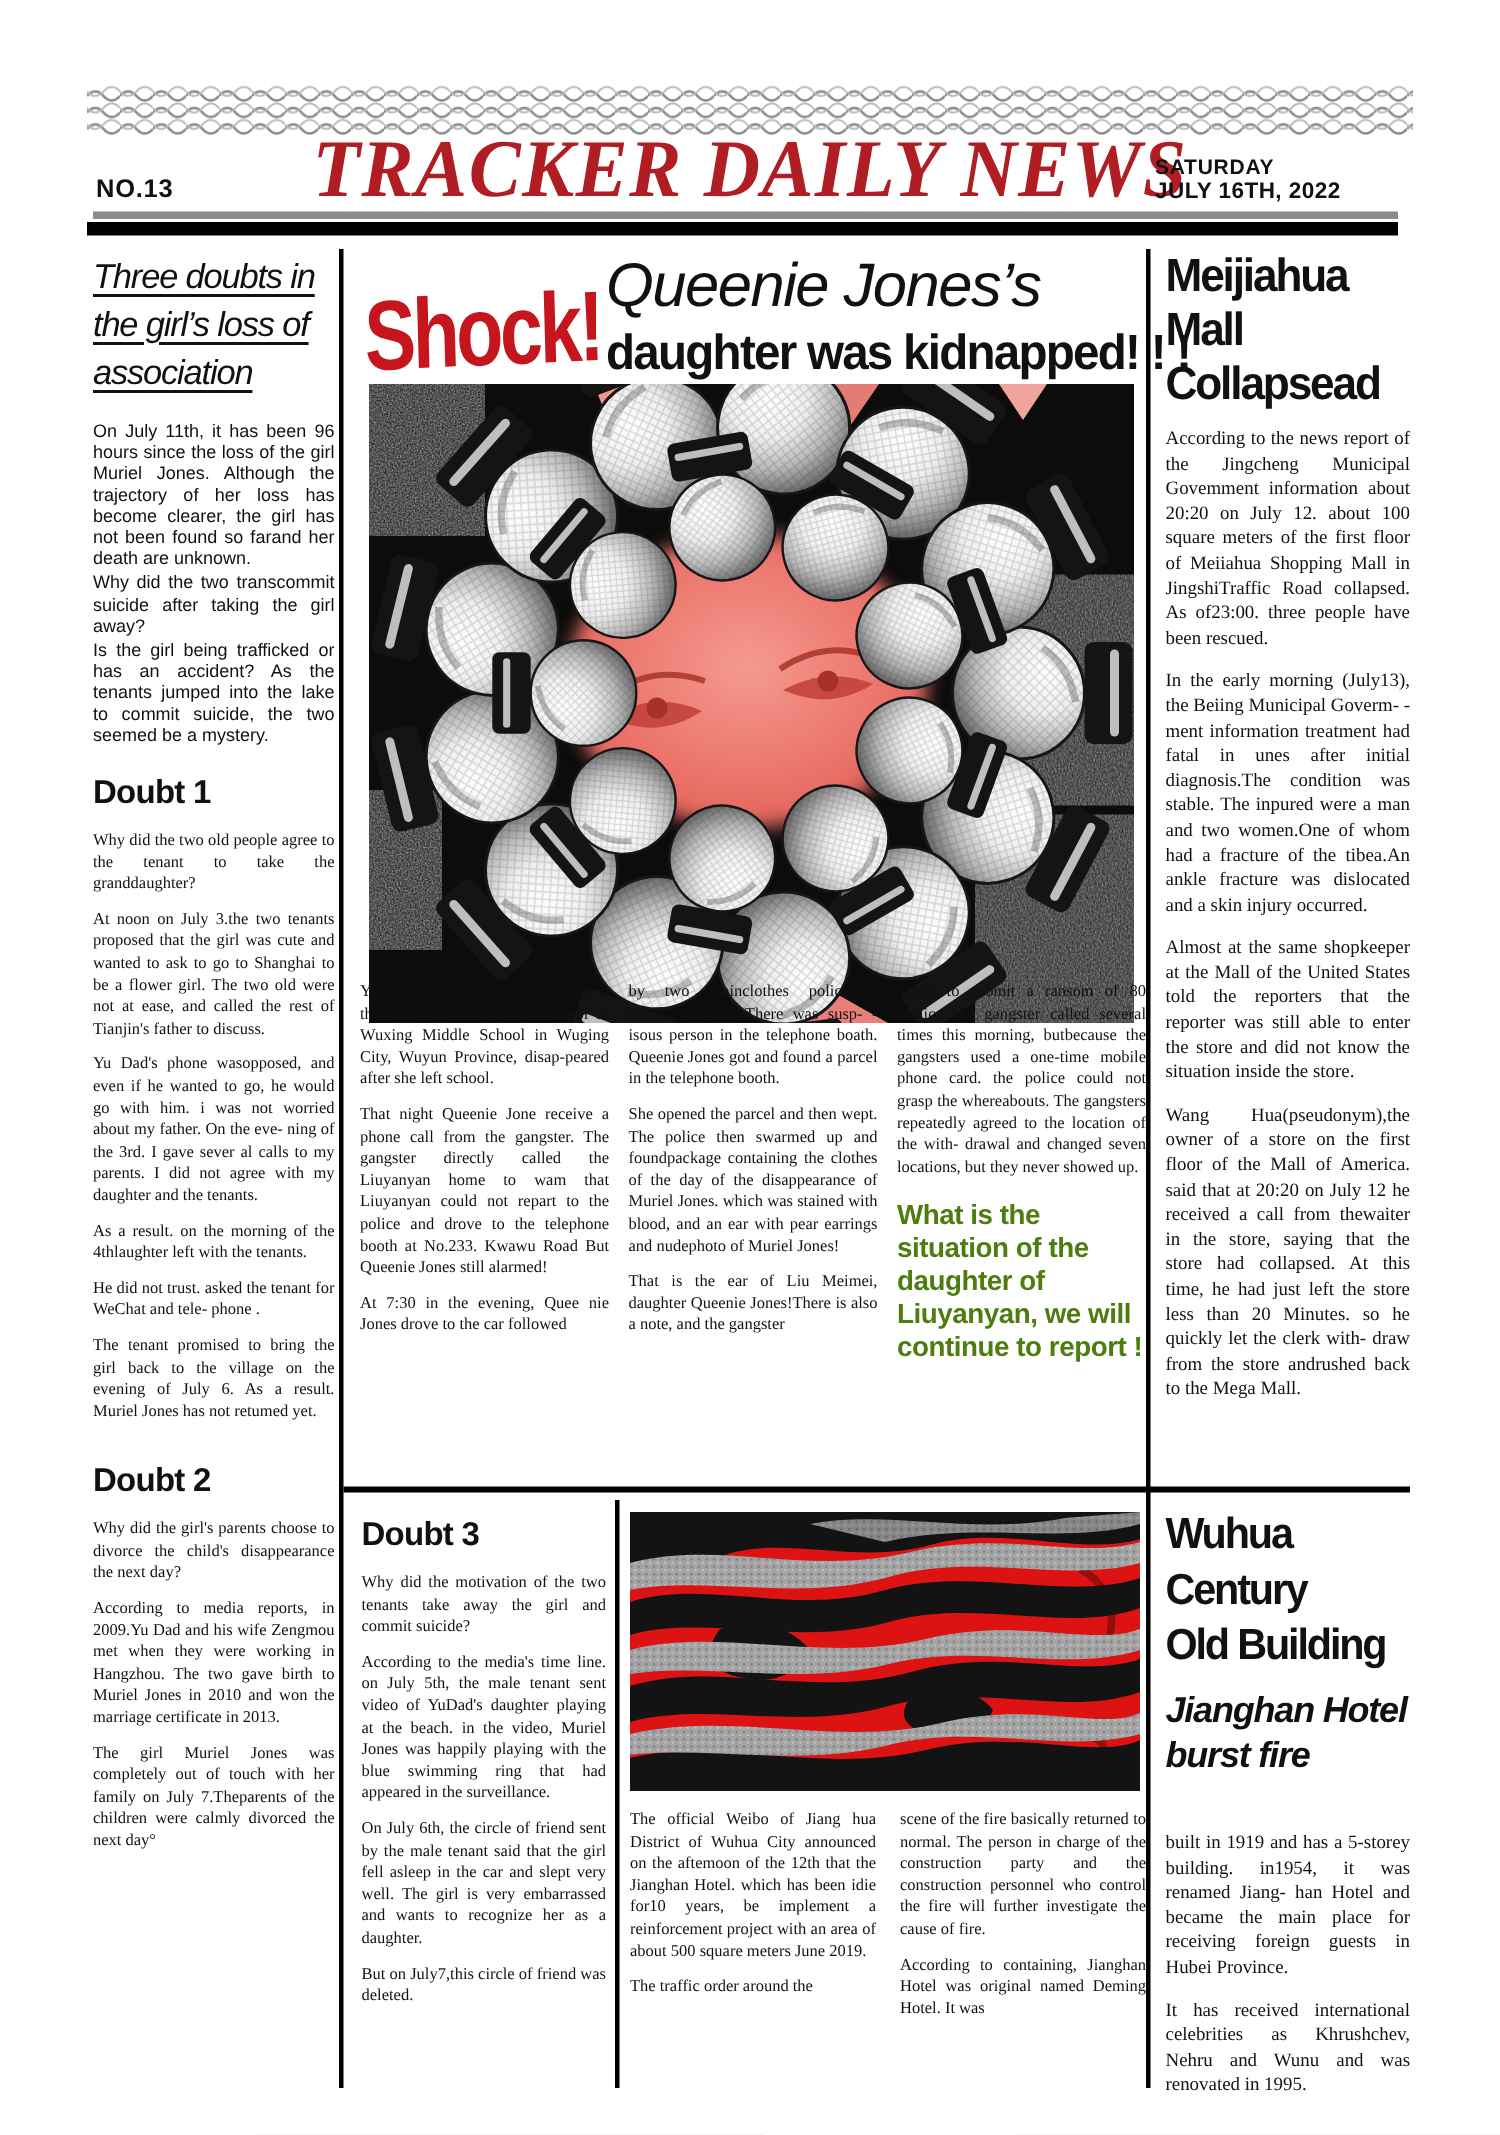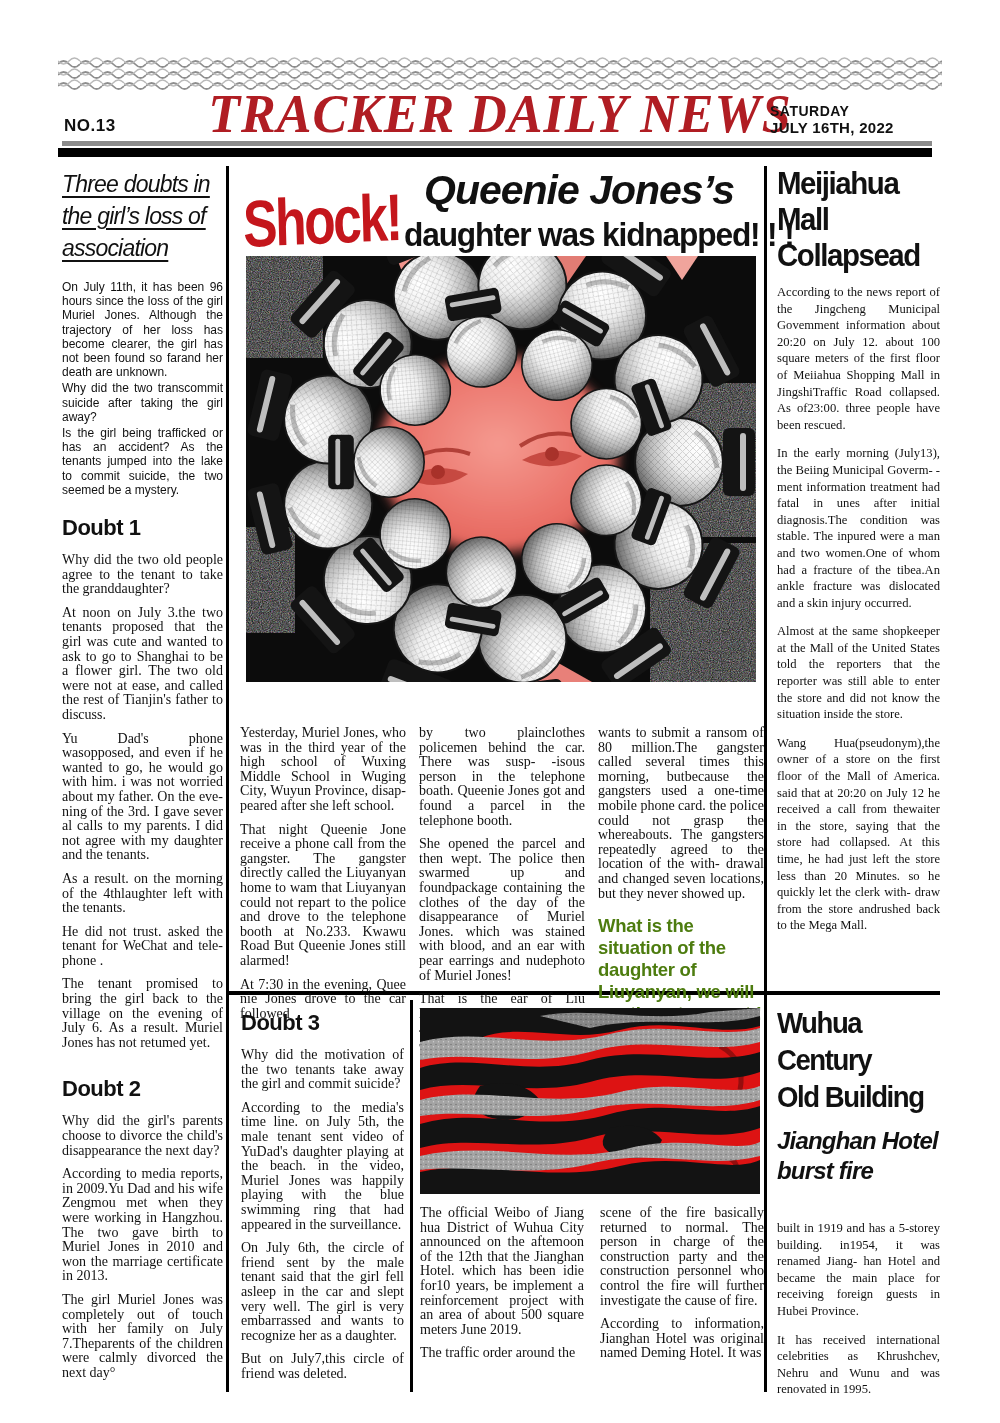--- a/index.html
+++ b/index.html
@@ -22,46 +22,46 @@
   .bar-black{left:58px;top:148px;width:874px;height:9px;background:#000;}
 
   
   .vrule{background:#000;width:3px;}
   .vr1{left:226px;top:166px;height:1226px;}
   .vr2{left:764px;top:166px;height:1226px;}
   .vr3{left:410px;top:1000px;height:392px;}
   .hrule{left:229px;top:991px;width:711px;height:4px;background:#000;}
 
   
-  .serif-p{font-size:14px;line-height:14.6px;text-align:justify;margin:0 0 9px 0;}
+  .serif-p{font-size:11px;line-height:14.6px;text-align:justify;margin:0 0 9px 0;}
   .serif-p2{font-size:12.6px;line-height:16.6px;text-align:justify;margin:0 0 12px 0;}
   .doubt-title{font-family:"Liberation Sans","DejaVu Sans",sans-serif;font-weight:bold;
      font-size:22px;letter-spacing:-.5px;margin:0 0 12px 0;}
 
   
   .left-col{left:62px;top:168px;width:161px;}
   .left-headline{font-family:"Liberation Sans","DejaVu Sans",sans-serif;font-weight:normal;
      font-style:italic;font-size:23px;line-height:32px;letter-spacing:-.8px;
      text-decoration:underline;text-decoration-thickness:2px;text-underline-offset:4px;
      margin:0 0 16px 0;}
   .left-intro p{font-family:"Liberation Sans","DejaVu Sans",sans-serif;font-weight:normal;
      font-size:12px;line-height:14.2px;text-align:justify;margin:0 0 2px 0;}
   .d1-block{margin-top:18px;}
   .d2-block{margin-top:26px;}
 
   
   .shock{left:242px;top:186px;width:170px;color:#c4161c;
      font-family:"Liberation Sans","DejaVu Sans",sans-serif;font-weight:bold;font-size:66px;
      letter-spacing:-3px;transform:scaleX(.78) rotate(-2deg);transform-origin:left top;white-space:nowrap;}
   .main-hl{left:404px;top:167px;width:360px;font-family:"Liberation Sans","DejaVu Sans",sans-serif;}
-  .main-hl .l1{font-weight:bold;font-style:italic;font-size:41px;letter-spacing:-1px;white-space:nowrap;margin-left:20px;}
+  .main-hl .l1{font-weight:normal;font-style:italic;font-size:41px;letter-spacing:-1px;white-space:nowrap;}
   .main-hl .l2{font-weight:bold;font-size:33px;letter-spacing:-1.2px;transform:scaleX(.96);
      transform-origin:left top;white-space:nowrap;margin-top:2px;}
   .main-image{left:246px;top:256px;width:510px;height:426px;}
-  .main-cols{left:240px;top:726px;width:524px;display:flex;gap:13px;}
+  .main-cols{left:240px;top:654px;width:524px;display:flex;gap:13px;}
   .main-cols .col{width:166px;}
   .conclusion{font-family:"Liberation Sans","DejaVu Sans",sans-serif;font-weight:bold;
      font-size:18.5px;line-height:22px;letter-spacing:-.3px;margin-top:14px;}
 
   
   .right-col{left:777px;top:166px;width:163px;}
   .condensed-hl{font-family:"Liberation Sans","DejaVu Sans",sans-serif;font-weight:bold;
      font-size:31px;line-height:36px;letter-spacing:-1.5px;transform:scaleX(.95);
      transform-origin:left top;margin:0 0 10px 0;}
   .condensed-hl div{white-space:nowrap;}
@@ -284,21 +284,21 @@
     </g>
   </svg>
 
   <div class="abs fire-cols">
     <div class="col">
       <p class="serif-p">The official Weibo of Jiang hua District of Wuhua City announced on the aftemoon of the 12th that the Jianghan Hotel. which has been idie for10 years, be implement a reinforcement project with an area of about 500 square meters June 2019.</p>
       <p class="serif-p">The traffic order around the</p>
     </div>
     <div class="col">
       <p class="serif-p">scene of the fire basically returned to normal. The person in charge of the construction party and the construction personnel who control the fire will further investigate the cause of fire.</p>
-      <p class="serif-p">According to information, Jianghan Hotel was original named Deming Hotel. It was</p>
+      <p class="serif-p">According to containing, Jianghan Hotel was original named Deming Hotel. It was</p>
     </div>
   </div>
 
   <div class="abs wuhua-col">
     <div class="condensed-hl" style="font-size:29px;line-height:37px;">
       <div>Wuhua</div>
       <div>Century</div>
       <div>Old Building</div>
     </div>
     <div class="wuhua-sub">

